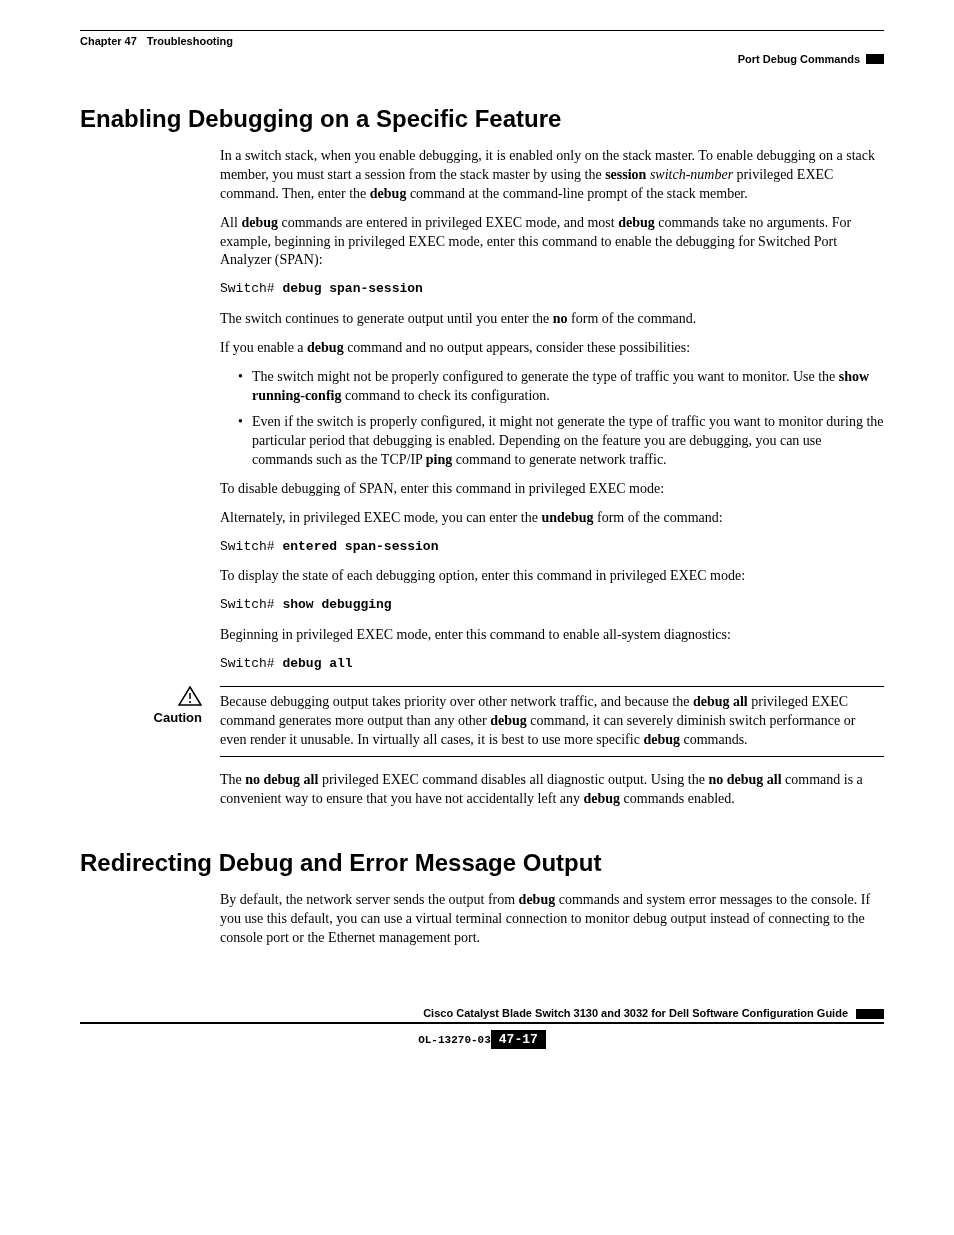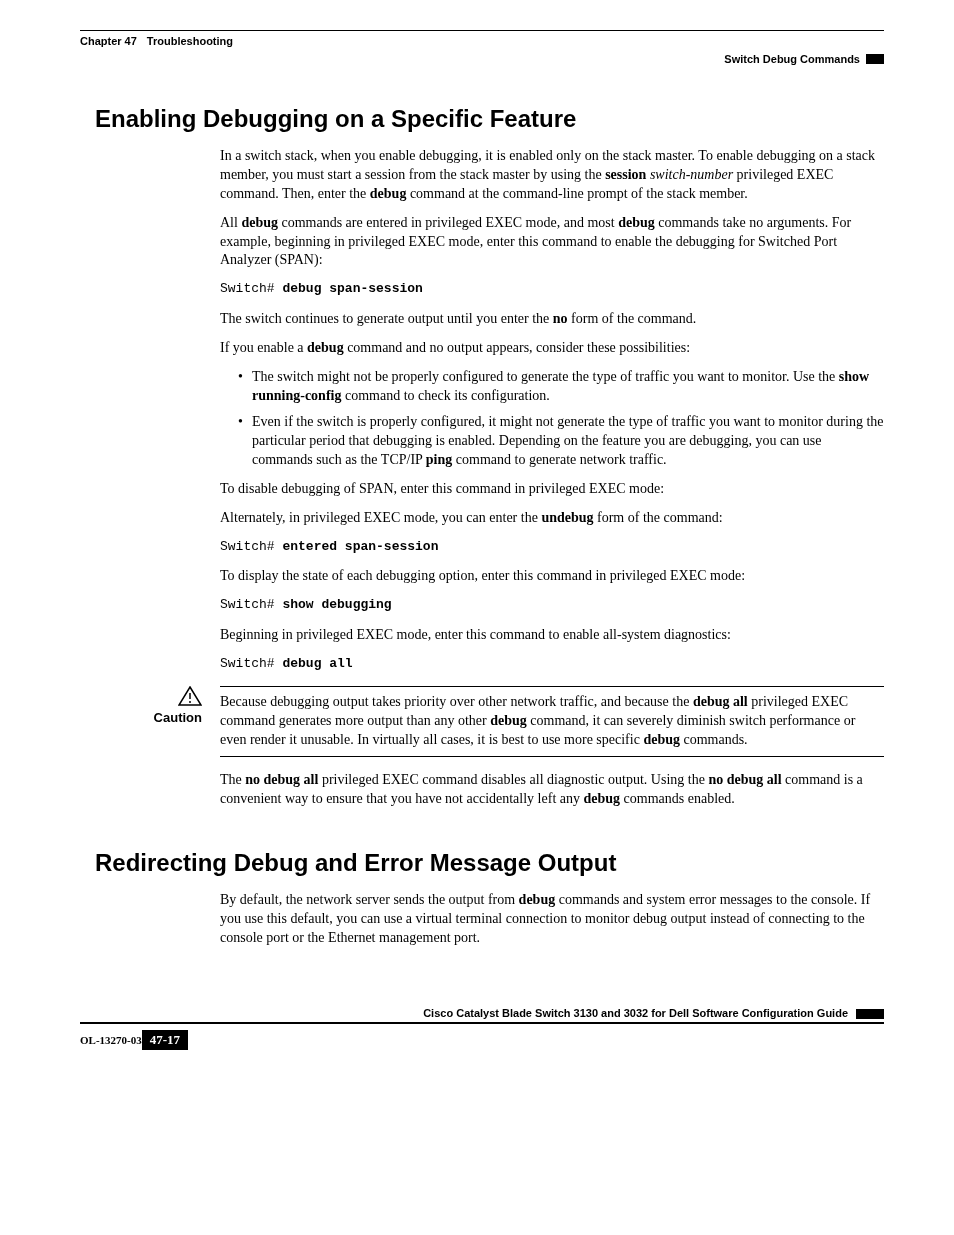--- a/index.html
+++ b/index.html
@@ -40,21 +40,21 @@
   .black-square {
     width: 18px;
     height: 10px;
     background: #000;
     display: inline-block;
   }
   h1.section-title {
     font-family: Arial, Helvetica, sans-serif;
     font-weight: bold;
     font-size: 24px;
-    margin: 40px 0 14px 15px;
+    margin: 40px 0 14px 0;
     letter-spacing: 0px;
   }
   .body-block {
     margin-left: 140px;
     font-size: 14px;
     line-height: 1.35;
   }
   .body-block p {
     margin: 0 0 10px 0;
   }
@@ -131,23 +131,23 @@
     flex: 1;
   }
   .footer-bar {
     height: 2px;
     background: #000;
     margin-top: 3px;
     margin-bottom: 6px;
   }
   .footer-bottom {
     display: flex;
-    justify-content: flex-start;
+    justify-content: center;
     align-items: center;
-    font-family: Liberation Serif, serif;
+    font-family: Liberation Mono, monospace;
     font-size: 11px;
     font-weight: bold;
   }
   .page-badge {
     background: #000;
     color: #fff;
     padding: 2px 8px;
     font-size: 13px;
   }
   .italic { font-style: italic; }
@@ -157,21 +157,21 @@
 <body>
 
 <div class="page">
 
   <div class="top-rule"></div>
   <div class="header-line">
     <span>Chapter 47</span>
     <span>Troubleshooting</span>
   </div>
   <div class="header-right">
-    <span>Switch Debug Commands</span>
+    <span>Port Debug Commands</span>
     <span class="black-square"></span>
   </div>
 
   <h1 class="section-title">Enabling Debugging on a Specific Feature</h1>
   <div class="body-block">
     <p>
       <span>In a switch stack, when you enable debugging, it is enabled only on the stack master. To enable debugging on a stack member, you must start a session from the stack master by using the </span><span class="bold-inline">session</span><span class="italic"> switch-number</span><span> privileged EXEC command. Then, enter the </span><span class="bold-inline">debug</span><span> command at the command-line prompt of the stack member.</span>
     </p>
     <p>
       <span>All </span><span class="bold-inline">debug</span><span> commands are entered in privileged EXEC mode, and most </span><span class="bold-inline">debug</span><span> commands take no arguments. For example, beginning in privileged EXEC mode, enter this command to enable the debugging for Switched Port Analyzer (SPAN):</span>

